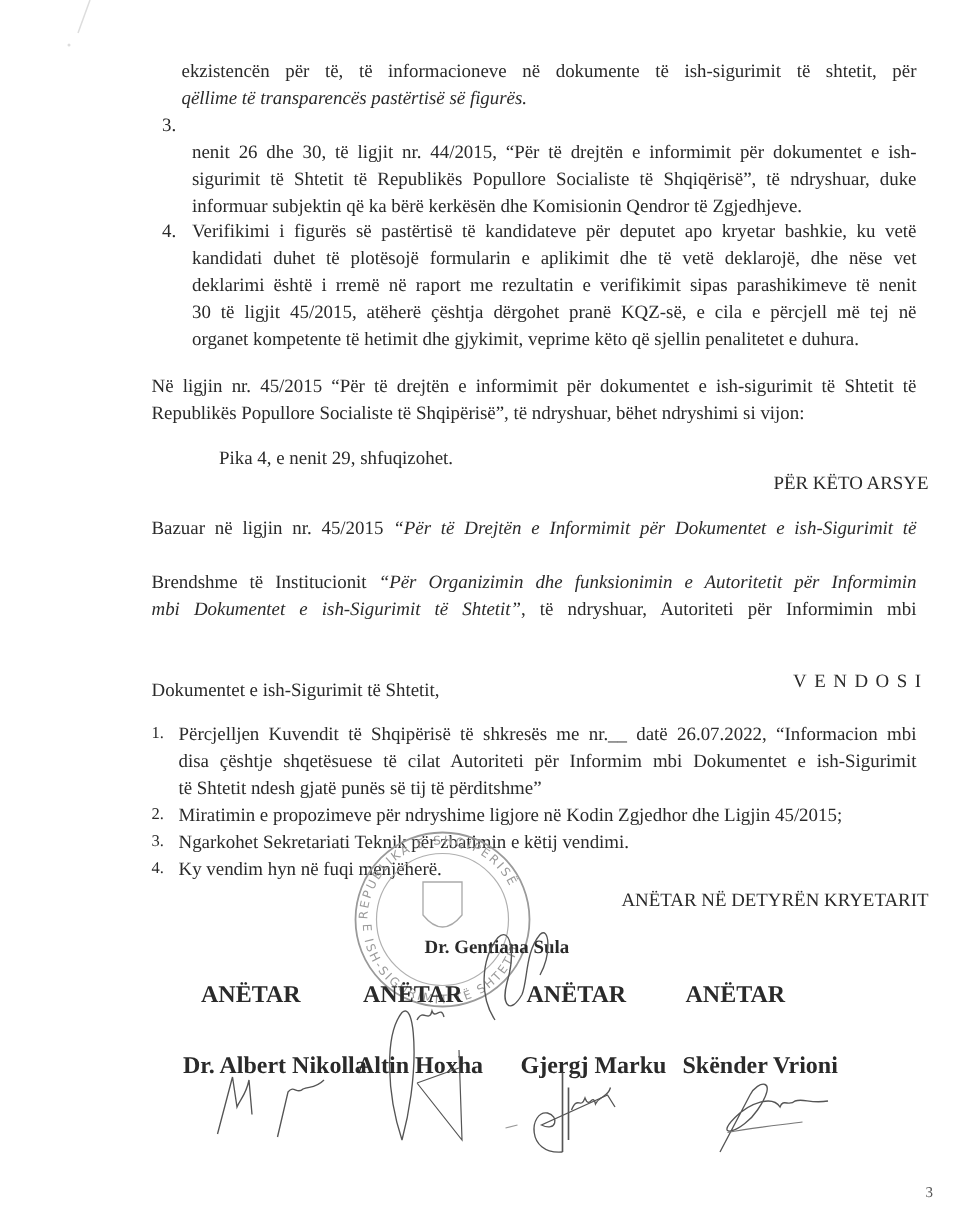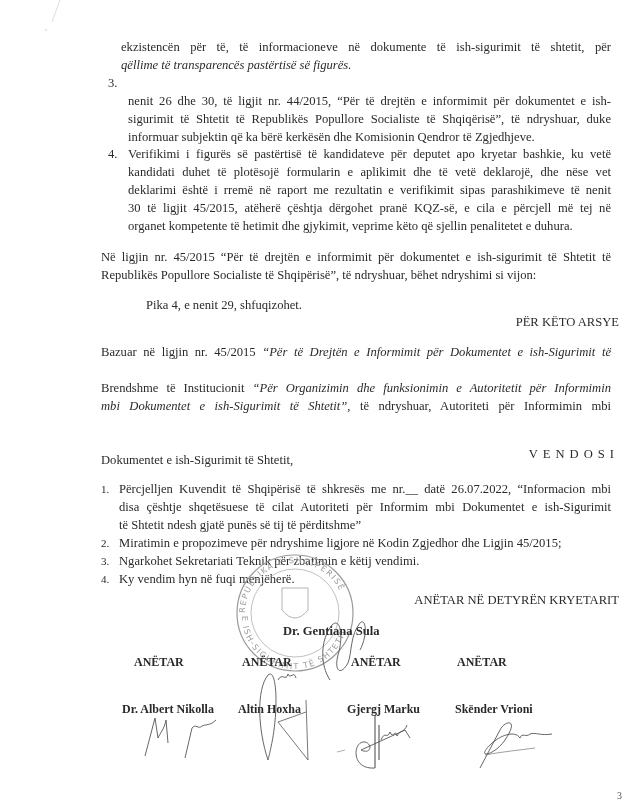--- a/index.html
+++ b/index.html
@@ -11,21 +11,21 @@
   }
   .page { position: absolute; inset: 0; }
   .line { position: absolute; white-space: nowrap; line-height: 16px; }
   .just { text-align: justify; text-align-last: justify; }
   .it { font-style: italic; }
   .b { font-weight: bold; }
   .num { position: absolute; }
   .heading { position: absolute; font-weight: normal; text-align: right; left: 0; right: 16px; }
   .vendosi { letter-spacing: 5px; }
   .small { font-size: 11px; }
-  .member { position: absolute; font-weight: bold; font-size: 12px; }
+  .member { position: absolute; font-weight: bold; font-size: 16px; }
   .pagenum { position: absolute; font-size: 10px; color: #555; }
   .stamp { position: absolute; pointer-events: none; }
   .sig { position: absolute; pointer-events: none; }
   .mark { position: absolute; pointer-events: none; }
 </style>
 </head>
 <body>
 
 <div class="page">
 

